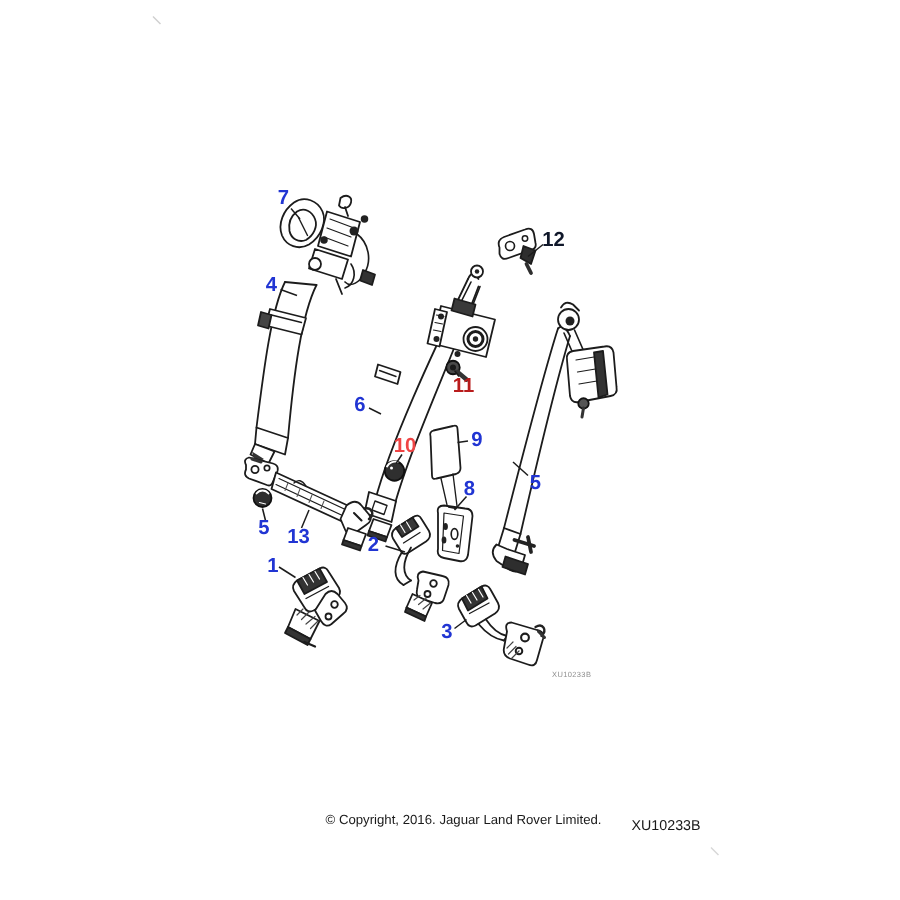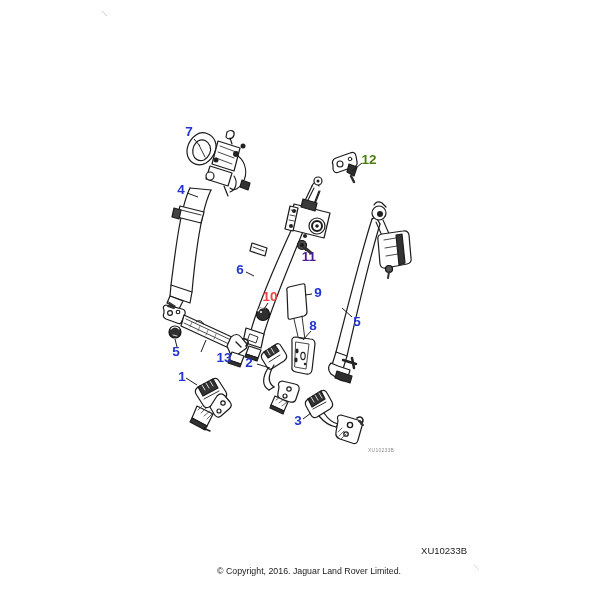--- a/index.html
+++ b/index.html
@@ -5,21 +5,21 @@
   html,body{margin:0;padding:0;background:#fff;}
   .page{position:relative;width:600px;height:600px;background:#fff;overflow:hidden;
         font-family:"Liberation Sans",sans-serif;}
   .diagram-svg{position:absolute;left:0;top:0;width:600px;height:600px;}
   .callout{position:absolute;transform:translate(-50%,-50%);
            font-weight:700;font-size:13.5px;line-height:1;letter-spacing:0;}
   .code-small{position:absolute;left:368px;top:447px;font-size:5px;color:#8f8f8f;
               letter-spacing:.25px;}
   .doc-code{position:absolute;left:367px;top:545px;width:100px;text-align:right;
             font-size:9.5px;color:#1a1a1a;}
-  .copyright{position:absolute;left:217px;top:566px;font-size:8.8px;color:#1a1a1a;}
+  .copyright{position:absolute;left:217px;top:541px;font-size:8.8px;color:#1a1a1a;}
 </style>
 </head>
 <body>
 
 <div class="page">
 
   <svg class="diagram-svg" viewBox="0 0 600 600">
 
     <g>
       <line x1="102" y1="11" x2="107" y2="16" stroke="#d0d0d0" stroke-width="1"></line>
@@ -229,30 +229,30 @@
         <line x1="177" y1="347" x2="175" y2="339" stroke="#1c1c1c" stroke-width="1"></line>
         <line x1="201" y1="352" x2="206" y2="340" stroke="#1c1c1c" stroke-width="1"></line>
         <line x1="186" y1="378" x2="197" y2="385" stroke="#1c1c1c" stroke-width="1"></line>
         <line x1="303" y1="419" x2="311" y2="413" stroke="#1c1c1c" stroke-width="1"></line>
       </g>
   </svg>
 
   <div id="callout-layer">
       <div class="callout" style="left: 189px; top: 132px; color: rgb(33, 53, 211);">7</div>
       <div class="callout" style="left: 181px; top: 190px; color: rgb(33, 53, 211);">4</div>
-      <div class="callout" style="left: 369px; top: 160px; color: #4d7c0f;">12</div>
+      <div class="callout" style="left: 369px; top: 160px; color: #0f172a;">12</div>
       <div class="callout" style="left: 240px; top: 270px; color: rgb(33, 53, 211);">6</div>
-      <div class="callout" style="left: 309px; top: 257px; color: #4c1d95;">11</div>
+      <div class="callout" style="left: 309px; top: 257px; color: #b91c1c;">11</div>
       <div class="callout" style="left: 270px; top: 297px; color: #ef4444;">10</div>
       <div class="callout" style="left: 318px; top: 293px; color: rgb(33, 53, 211);">9</div>
       <div class="callout" style="left: 357px; top: 322px; color: rgb(33, 53, 211);">5</div>
       <div class="callout" style="left: 313px; top: 326px; color: rgb(33, 53, 211);">8</div>
       <div class="callout" style="left: 249px; top: 363px; color: rgb(33, 53, 211);">2</div>
       <div class="callout" style="left: 176px; top: 352px; color: rgb(33, 53, 211);">5</div>
-      <div class="callout" style="left: 199px; top: 358px; color: rgb(33, 53, 211); margin-left: 25px;">13</div>
+      <div class="callout" style="left: 199px; top: 358px; color: rgb(33, 53, 211);">13</div>
       <div class="callout" style="left: 182px; top: 377px; color: rgb(33, 53, 211);">1</div>
       <div class="callout" style="left: 298px; top: 421px; color: rgb(33, 53, 211);">3</div>
     </div>
 
   <div class="code-small">XU10233B</div>
   <div class="doc-code">XU10233B</div>
   <div class="copyright">© Copyright, 2016. Jaguar Land Rover Limited.</div>
 </div>
 
 </body></html>

